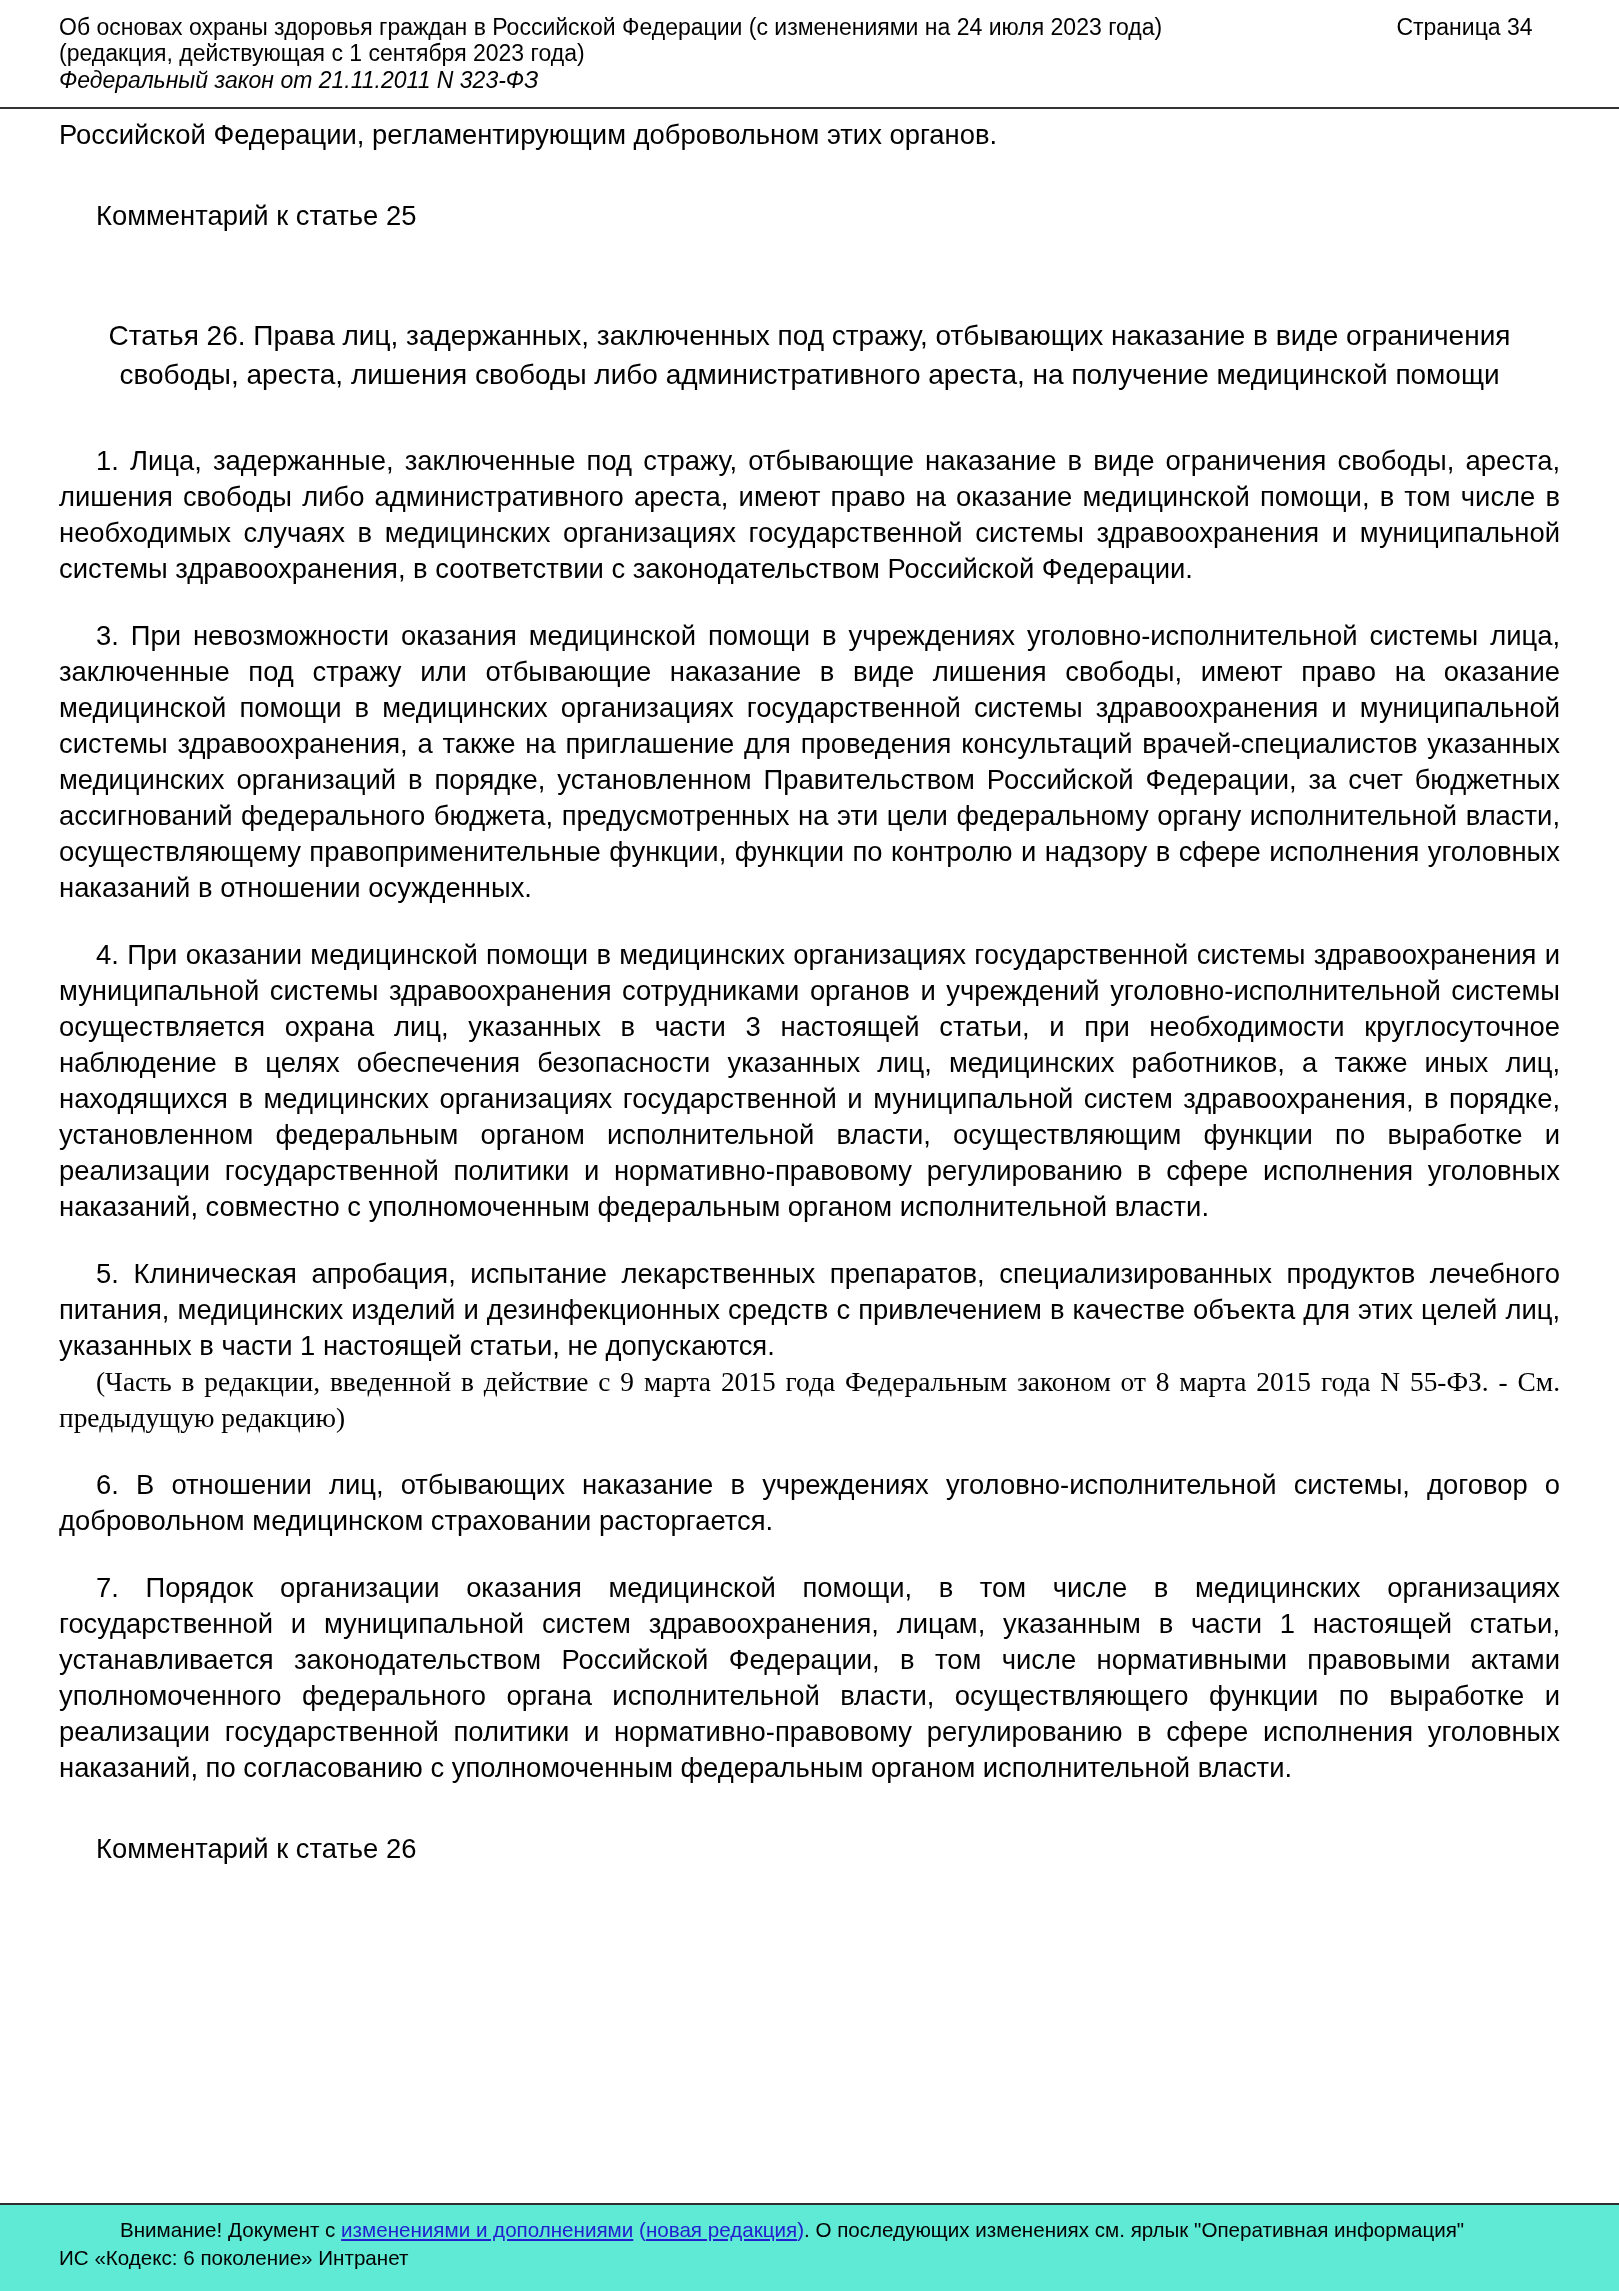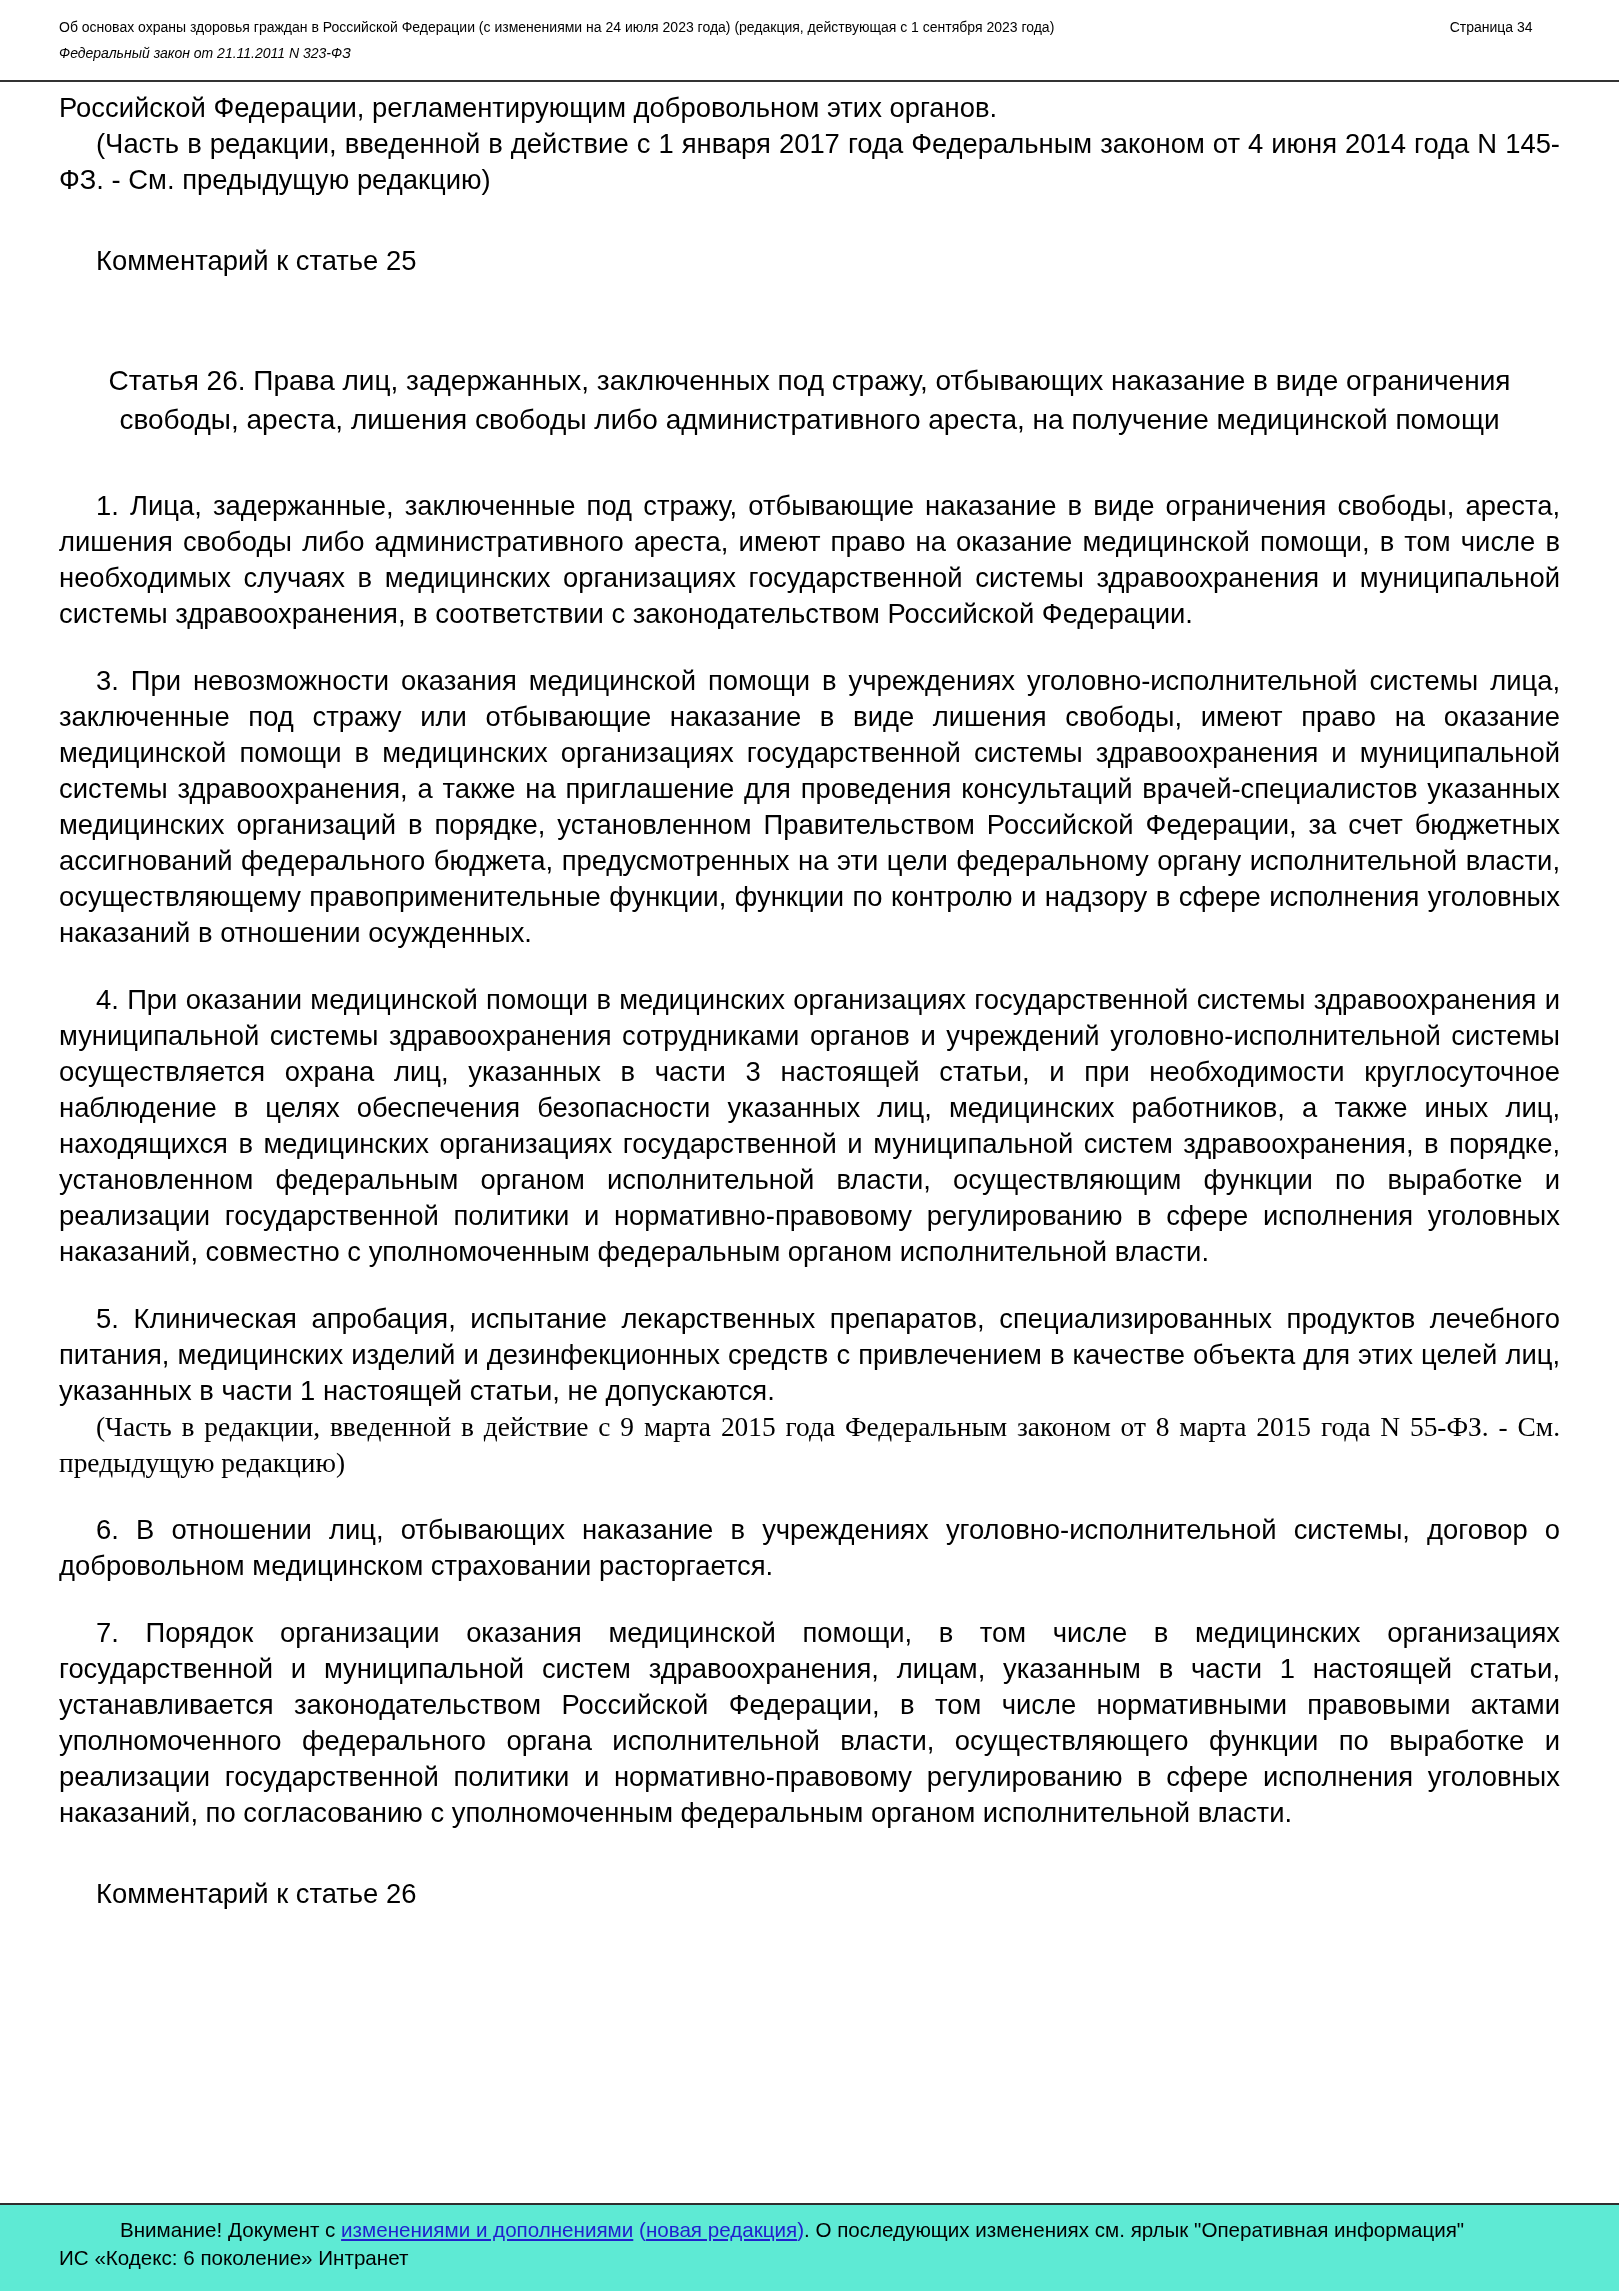--- a/index.html
+++ b/index.html
@@ -11,21 +11,21 @@
     margin: 0 auto;
     background: #ffffff;
     color: #000000;
     font-family: "Liberation Sans", "DejaVu Sans", sans-serif;
     overflow: hidden;
   }
 
   
   .page-header {
     padding: 13.7px 59px 0 59px;
-    font-size: 14px;
+    font-size: 23px;
     line-height: 26.5px;
     border-bottom: 2.9px solid #333333;
     padding-bottom: 13.7px;
   }
   .header-row { display: flex; align-items: flex-start; }
   .header-title { width: 1220px; }
   .header-page { margin-left: auto; padding-right: 27.4px; white-space: nowrap; }
   .header-subtitle { font-style: italic; }
 
   
@@ -81,21 +81,20 @@
       <div class="header-title">Об основах охраны здоровья граждан в Российской Федерации (с изменениями на 24 июля 2023 года) (редакция, действующая с 1 сентября 2023 года)</div>
       <div class="header-page">Страница 34</div>
     </div>
     <div class="header-subtitle">Федеральный закон от 21.11.2011 N 323-ФЗ</div>
   </div>
 
   <div class="document-body">
 
     <p class="continuation">Российской Федерации, регламентирующим добровольном этих органов.</p>
 
-    <p class="tindent">(Часть в редакции, введенной в действие с 1 января 2017 года Федеральным законом от 4 июня 2014 года N 145-ФЗ. - См. предыдущую редакцию)</p>
 
     <p class="comment-line">Комментарий к статье 25</p>
 
     <p class="article-heading">Статья 26. Права лиц, задержанных, заключенных под стражу, отбывающих наказание в виде ограничения свободы, ареста, лишения свободы либо административного ареста, на получение медицинской помощи</p>
 
     <p class="para tindent first-after-heading">1. Лица, задержанные, заключенные под стражу, отбывающие наказание в виде ограничения свободы, ареста, лишения свободы либо административного ареста, имеют право на оказание медицинской помощи, в том числе в необходимых случаях в медицинских организациях государственной системы здравоохранения и муниципальной системы здравоохранения, в соответствии с законодательством Российской Федерации.</p>
 
 
     <p class="para tindent">3. При невозможности оказания медицинской помощи в учреждениях уголовно-исполнительной системы лица, заключенные под стражу или отбывающие наказание в виде лишения свободы, имеют право на оказание медицинской помощи в медицинских организациях государственной системы здравоохранения и муниципальной системы здравоохранения, а также на приглашение для проведения консультаций врачей-специалистов указанных медицинских организаций в порядке, установленном Правительством Российской Федерации, за счет бюджетных ассигнований федерального бюджета, предусмотренных на эти цели федеральному органу исполнительной власти, осуществляющему правоприменительные функции, функции по контролю и надзору в сфере исполнения уголовных наказаний в отношении осужденных.</p>
 

